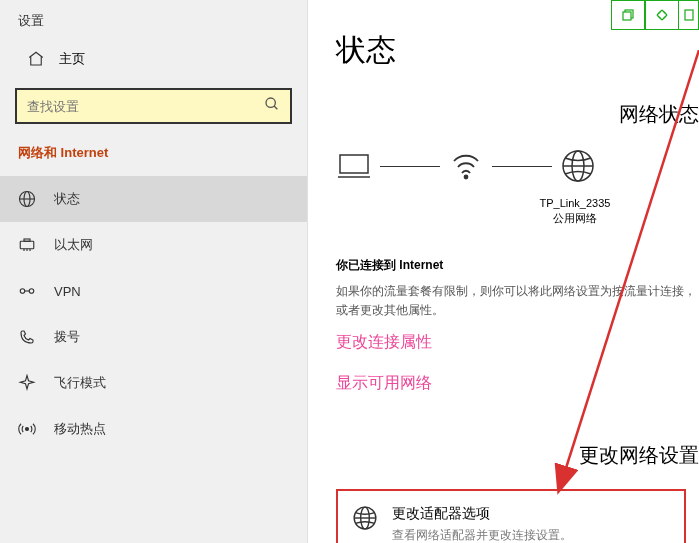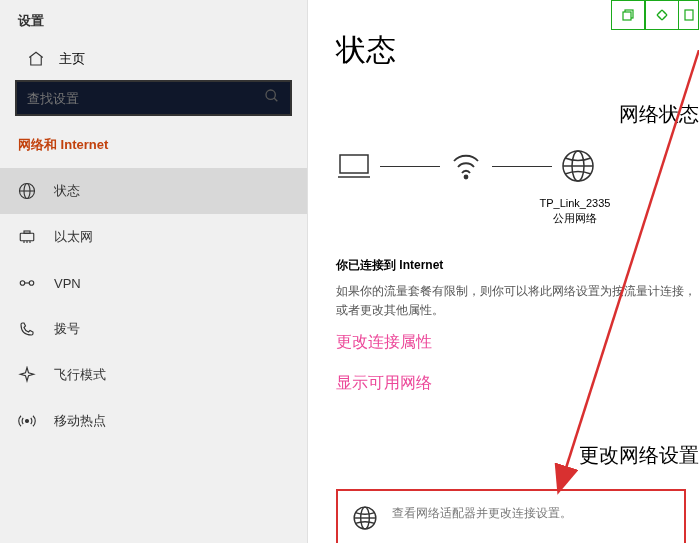--- a/index.html
+++ b/index.html
@@ -1,24 +1,24 @@
 <!DOCTYPE html>
 <html><head>
   <meta charset="utf-8">
   <style>
     * { margin: 0; padding: 0; box-sizing: border-box; font-family: "Microsoft YaHei", "Segoe UI", sans-serif; }
     body { width: 699px; height: 543px; background: #f0f0f0; overflow: hidden; position: relative; }
     
     .window { display: flex; width: 100%; height: 100%; background: #fff; }
     
     .sidebar { width: 308px; background: #f0f0f0; display: flex; flex-direction: column; border-right: 1px solid #e0e0e0; }
-    .sidebar-header { padding: 12px 18px 8px 18px; font-size: 13px; color: #333; font-weight: bold; }
+    .sidebar-header { padding: 12px 18px 8px 18px; font-size: 13px; color: #333; }
     .home-row { display: flex; align-items: center; gap: 14px; padding: 12px 18px; cursor: pointer; font-size: 13px; margin-left: 9px; }
     
-    .search-box { margin: 0 15px 20px 15px; border: 2px solid #333; display: flex; align-items: center; padding: 6px 10px; justify-content: space-between; background: #0f172a; }
+    .search-box { margin: 8px 15px 20px 15px; border: 2px solid #333; display: flex; align-items: center; padding: 6px 10px; justify-content: space-between; background: #fef9c3; }
     .search-box input { border: none; outline: none; font-size: 13px; flex: 1; background: transparent; color: #888; }
     
     .category-title { padding: 0 18px 14px 18px; font-size: 13px; font-weight: bold; color: #c2410c; }
     
     .nav-item { display: flex; align-items: center; gap: 18px; padding: 14px 18px; cursor: pointer; font-size: 13px; color: #333; }
     .nav-item.active { background: #d8d8d8; }
     .nav-icon { width: 18px; height: 18px; display: flex; align-items: center; justify-content: center; }
     
     .main { flex: 1; padding: 30px 0 0 28px; position: relative; overflow: hidden; }
     .page-title { font-size: 30px; font-weight: 400; margin-bottom: 30px; }
@@ -191,20 +191,21 @@
       <span>
         <svg width="26" height="26" viewBox="0 0 24 24" fill="none" stroke="#333" stroke-width="1.3">
             <circle cx="12" cy="12" r="10"></circle>
             <ellipse cx="12" cy="12" rx="4" ry="10"></ellipse>
             <line x1="2" y1="12" x2="22" y2="12"></line>
             <path d="M3 7 Q12 10 21 7"></path>
             <path d="M3 17 Q12 14 21 17"></path>
           </svg>
       </span>
       <div class="adapter-text">
+        <span class="adapter-title">更改适配器选项</span>
         <span class="adapter-desc">查看网络适配器并更改连接设置。</span>
       </div>
     </div>
     
     <svg class="arrow-annotation" width="280" height="470">
       <defs>
           <marker id="arrowhead" markerWidth="12" markerHeight="10" refX="10" refY="5" orient="auto">
             <polygon points="0 0, 12 5, 0 10" fill="#d93030"></polygon>
           </marker>
         </defs>

